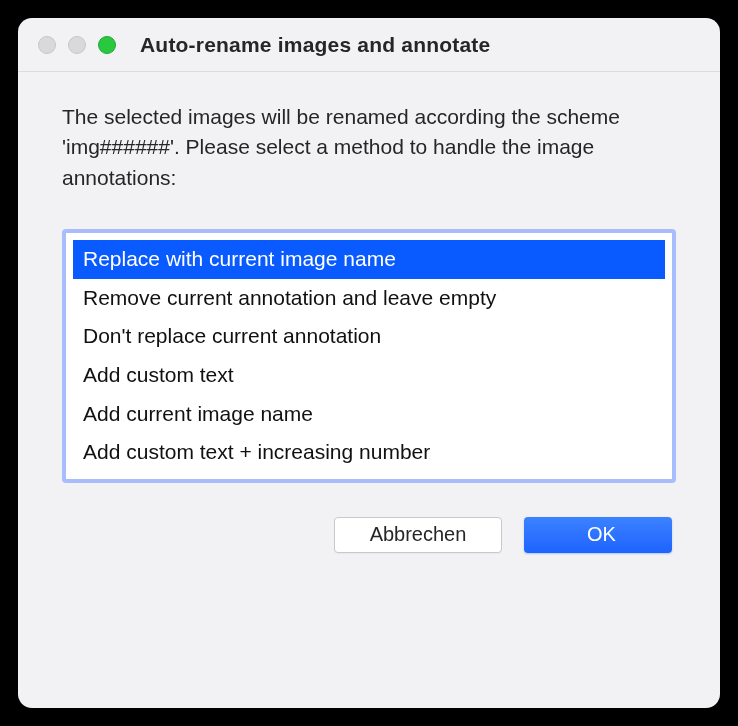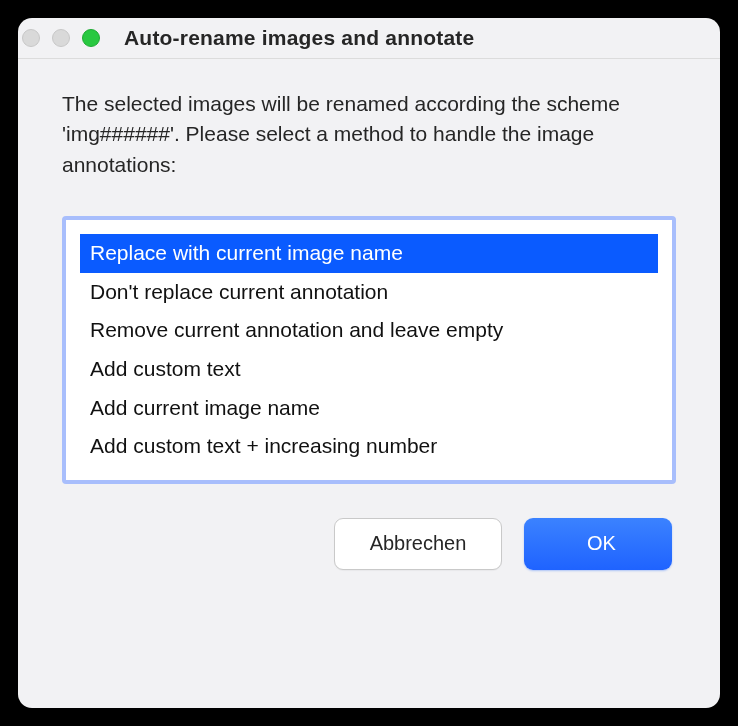--- a/index.html
+++ b/index.html
@@ -20,24 +20,24 @@
       width: 702px;
       height: 690px;
       background: #f2f2f4;
       border-radius: 14px;
       box-shadow: 0 10px 40px rgba(0,0,0,0.5), 0 0 0 1px rgba(0,0,0,0.15);
       display: flex;
       flex-direction: column;
       overflow: hidden;
     }
     .titlebar {
-      height: 41px;
+      height: 54px;
       display: flex;
       align-items: center;
-      padding: 0 4px;
+      padding: 0 20px;
       border-bottom: 1px solid #dcdcdc;
       gap: 12px;
     }
     .traffic-lights {
       display: flex;
       gap: 12px;
       margin-right: 12px;
     }
     .traffic-light {
       width: 18px;
@@ -62,21 +62,21 @@
     .message {
       font-size: 21px;
       color: #262626;
       line-height: 1.45;
       margin-bottom: 36px;
     }
     .listbox {
       background: #fff;
       border: 4px solid #a8befc;
       border-radius: 4px;
-      padding: 14px;
+      padding: 7px;
       overflow: hidden;
     }
     .list-item {
       font-size: 21px;
       padding: 3px 10px 3px 10px;
       color: #111;
       cursor: default;
       line-height: 1.55;
     }
     .list-item.selected {
@@ -84,22 +84,22 @@
       color: #fff;
     }
     .buttons {
       display: flex;
       justify-content: flex-end;
       gap: 22px;
       margin-top: 34px;
       padding-right: 4px;
     }
     .btn {
-      height: 52px;
-      border-radius: 9px;
+      height: 36px;
+      border-radius: 4px;
       font-size: 20px;
       padding: 0 24px;
       border: none;
       cursor: default;
       display: flex;
       align-items: center;
       justify-content: center;
     }
     .btn-cancel {
       background: #fff;
@@ -128,22 +128,22 @@
       <div class="traffic-light tl-zoom"></div>
     </div>
     <div class="title">Auto-rename images and annotate</div>
   </div>
 
   <div class="body">
     <div class="message">The selected images will be renamed according the scheme 'img######'. Please select a method to handle the image annotations:</div>
 
     <div class="listbox">
       <div class="list-item selected">Replace with current image name</div>
+      <div class="list-item">Remove current annotation and leave empty</div>
       <div class="list-item">Don't replace current annotation</div>
-      <div class="list-item">Remove current annotation and leave empty</div>
       <div class="list-item">Add custom text</div>
       <div class="list-item">Add current image name</div>
       <div class="list-item">Add custom text + increasing number</div>
     </div>
 
     <div class="buttons">
       <button class="btn btn-cancel">Abbrechen</button>
       <button class="btn btn-ok">OK</button>
     </div>
   </div>

